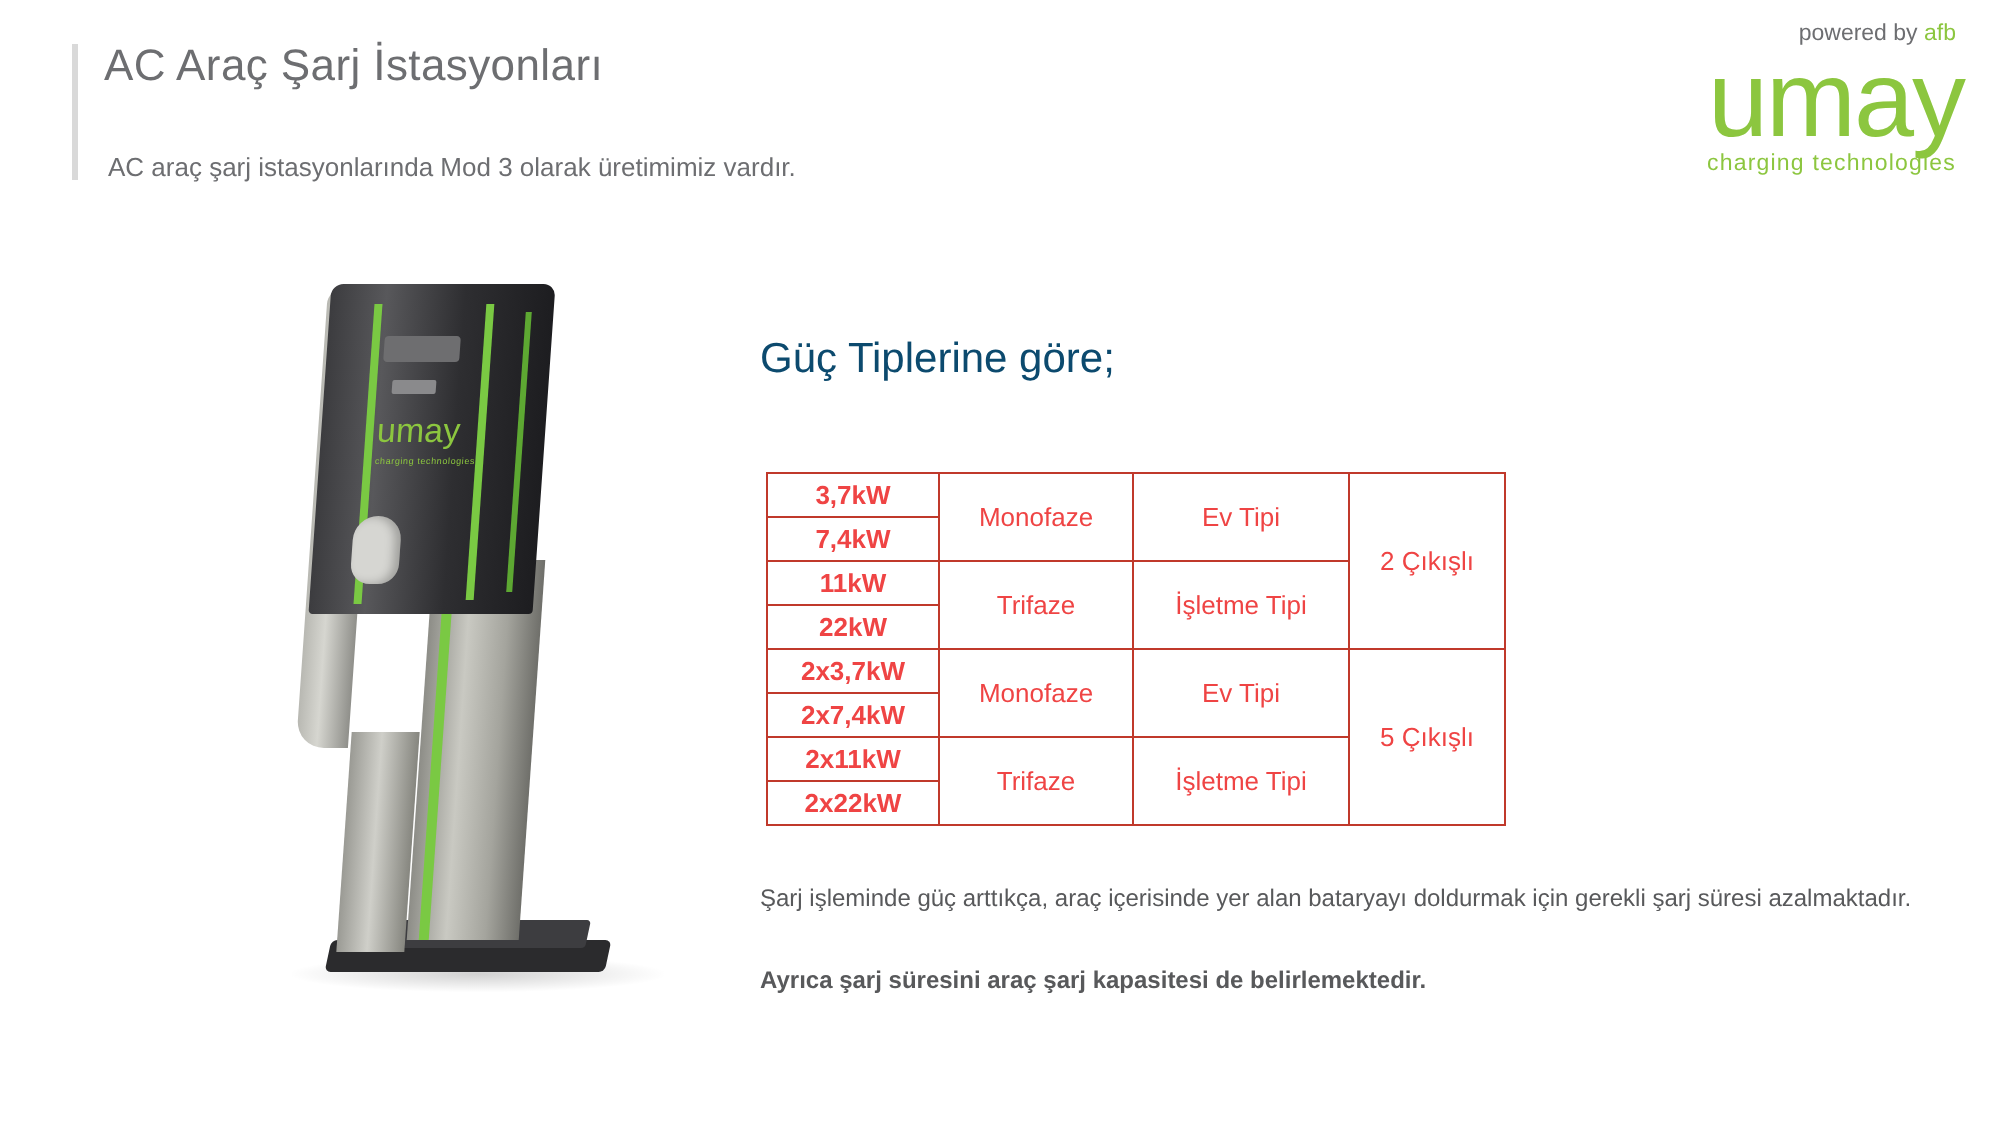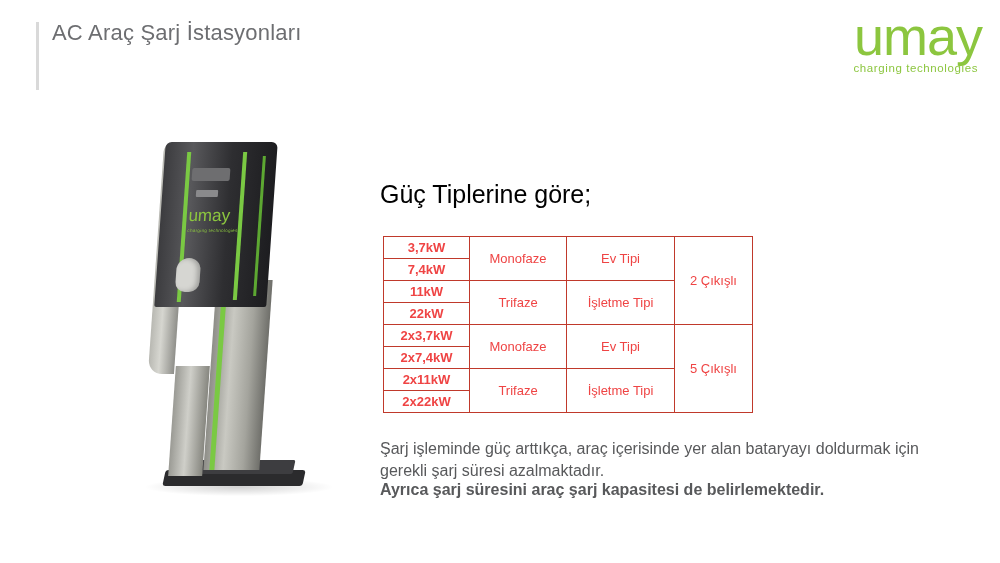--- a/index.html
+++ b/index.html
@@ -238,23 +238,23 @@
     top: 348px;
     width: 186px;
     height: 18px;
     background: radial-gradient(ellipse at center, rgba(0,0,0,0.18) 0%, rgba(0,0,0,0) 72%);
   }
 
   
   .section-heading {
     position: absolute;
     left: 380px;
-    top: 180px;
-    font-size: 25px;
-    color: #000000;
+    top: 168px;
+    font-size: 21px;
+    color: #0c4a6e;
     white-space: nowrap;
   }
 
   table.power-table {
     position: absolute;
     left: 383px;
     top: 236px;
     border-collapse: collapse;
     font-size: 13px;
     color: #ef4444;
@@ -268,35 +268,37 @@
   }
   td.kw-cell { width: 86px; font-weight: bold; }
   td.phase-cell { width: 97px; }
   td.type-cell { width: 108px; }
   td.out-cell { width: 78px; }
 
   .para {
     position: absolute;
     left: 380px;
     width: 590px;
-    font-size: 16px;
+    font-size: 12px;
     color: #58595b;
     line-height: 22px;
   }
   .para-1 { top: 438px; }
   .para-2 { top: 479px; font-weight: bold; }
 </style>
 </head>
 <body>
 
 <div class="header">
   <div class="title-rule"></div>
   <div class="page-title">AC Araç Şarj İstasyonları</div>
+  <div class="page-subtitle">AC araç şarj istasyonlarında Mod 3 olarak üretimimiz vardır.</div>
 
   <div class="logo-block">
+    <div class="logo-powered"><span>powered by </span><span class="afb">afb</span></div>
     <div class="logo-umay">umay</div>
     <div class="logo-tagline">charging technologies</div>
   </div>
 </div>
 
 <div class="product">
   <div class="prod-shadow"></div>
   <div class="prod-base"></div>
   <div class="prod-base2"></div>
   <div class="prod-column"></div>

